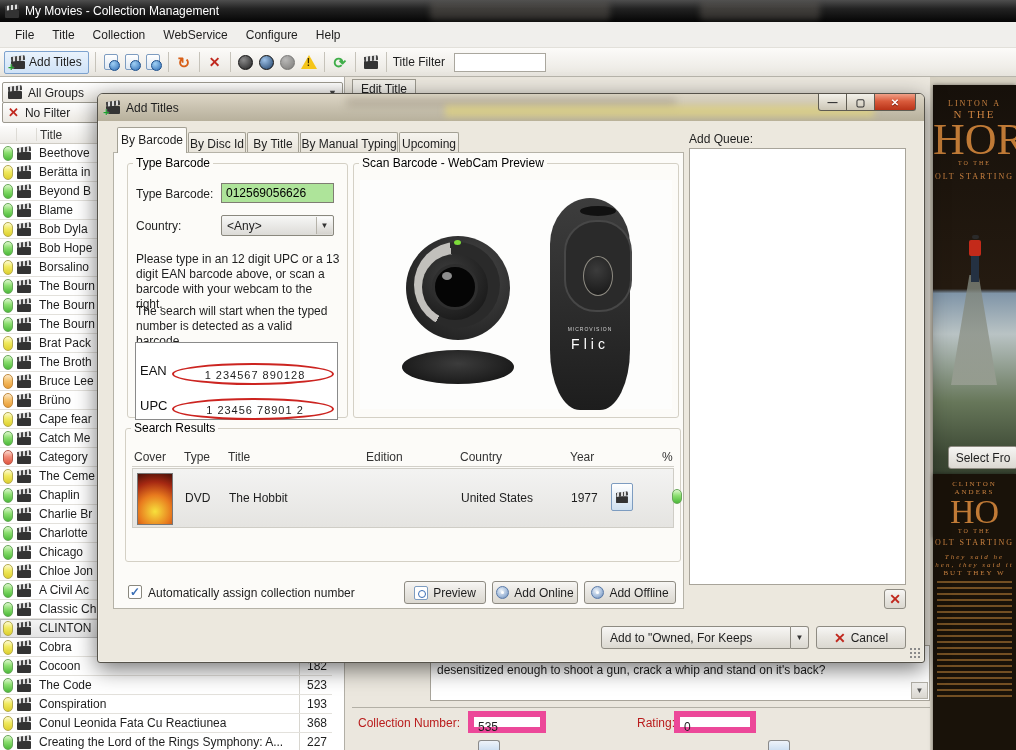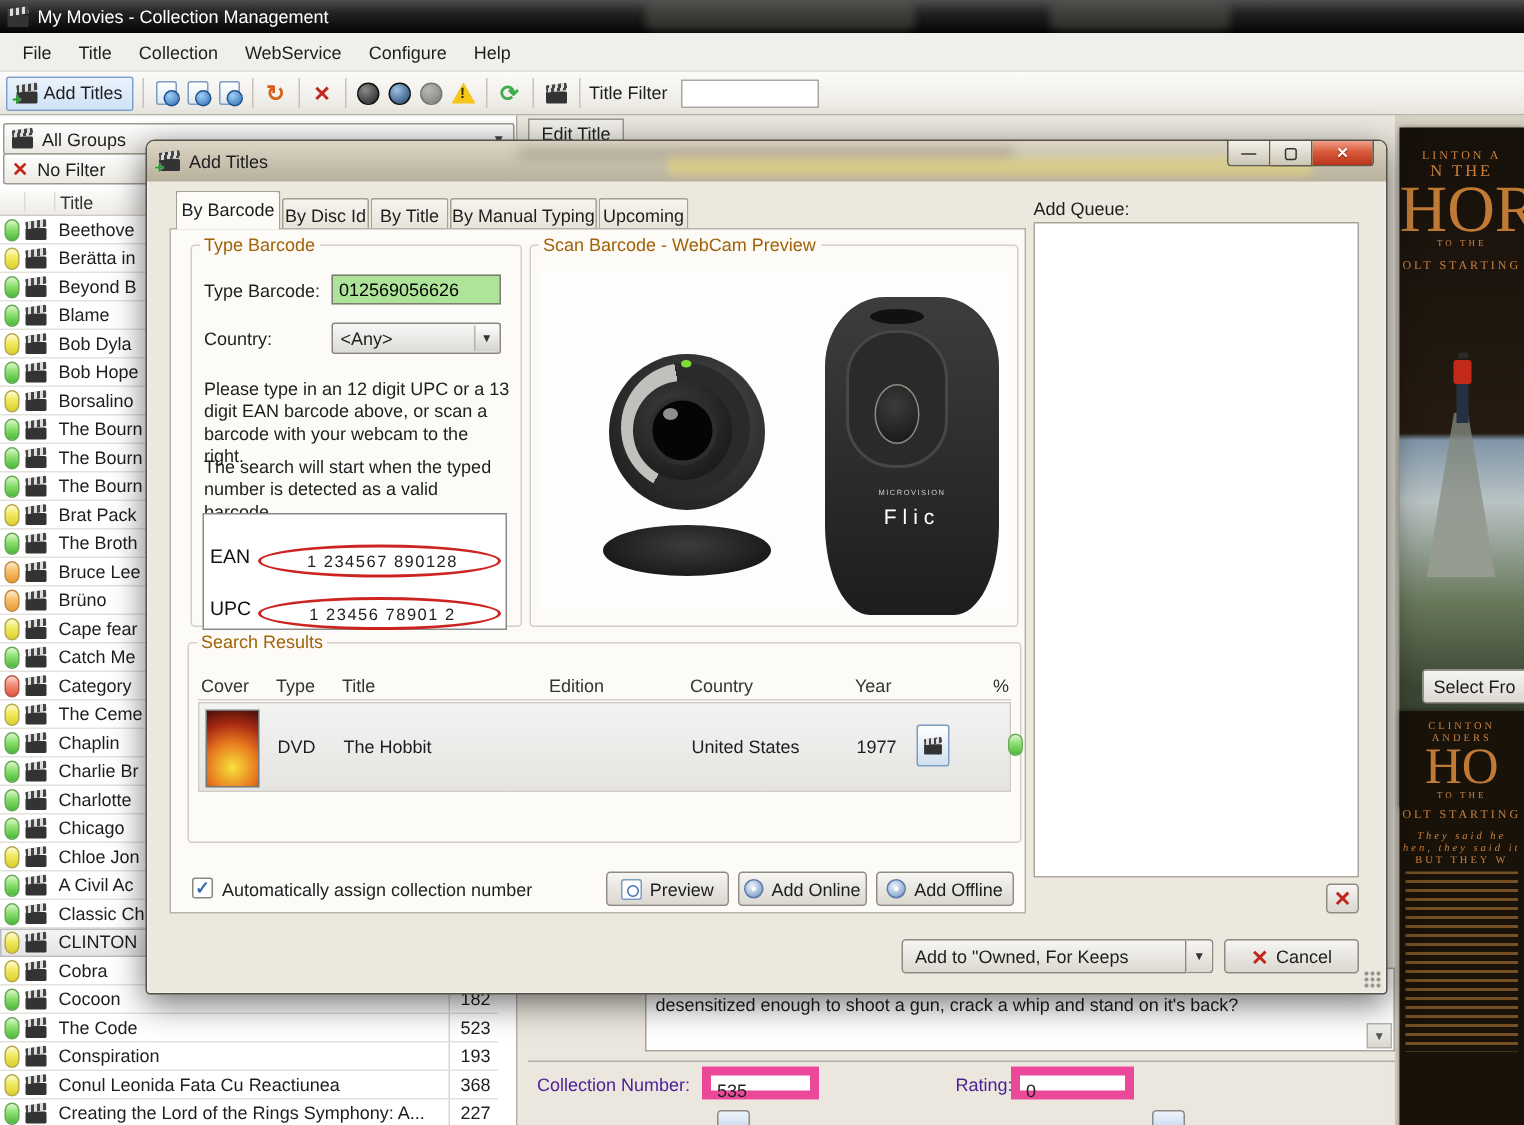--- a/index.html
+++ b/index.html
@@ -68,21 +68,21 @@
     background:#f1efe9; border:1px solid #9c998f; border-bottom:none; text-align:center; padding-top:2px; color:#222; }
   .center-bg { position:absolute; left:345px; top:77px; width:585px; height:673px; background:#ebe7de; z-index:1; }
 
   
   .plot-box { position:absolute; left:430px; top:645px; width:500px; height:56px; background:#fff;
     border:1px solid #a8a49a; z-index:2; line-height:15px; padding:2px 22px 2px 6px; overflow:hidden; }
   .plot-scroll { position:absolute; right:1px; bottom:1px; width:17px; height:17px;
     background:linear-gradient(180deg,#f4f3f1,#d9d6cf); border:1px solid #b5b2a9; font-size:8px; color:#555;
     display:flex; align-items:center; justify-content:center; }
   .detail-sep { position:absolute; left:352px; top:707px; width:578px; height:1px; background:#b3b0a6; z-index:2; }
-  .fieldlbl { position:absolute; z-index:2; color:#4c1d95; }
+  .fieldlbl { position:absolute; z-index:2; color:#b91c1c; }
   .fieldbox { position:absolute; height:22px; background:#fff; border:6px solid #ec4899; z-index:2; padding:3px 4px; }
   .cutbtn { position:absolute; top:740px; width:22px; height:10px; border:1px solid #8a8a8a; border-bottom:none;
     border-radius:3px 3px 0 0; background:linear-gradient(180deg,#eef3fa,#cfe0f2); z-index:2; }
 
   
   .rightpanel { position:absolute; left:930px; top:77px; width:86px; height:673px; background:#d6d0c1; z-index:2; }
   .cover { position:absolute; left:3px; width:83px; overflow:hidden; box-shadow:0 0 4px rgba(0,0,0,.5); }
   .cover.front { top:8px; height:453px; background:linear-gradient(180deg,#16100a 0%,#241a10 44%,#241a10 45%,#8095a8 46%,#b9c3c4 55%,#67775a 70%,#3c4834 82%,#2c3626 100%); }
   .cover .otext { color:#c8803f; text-align:center; font-family:"Liberation Serif", serif; letter-spacing:2px; }
   .cover .big { font-size:44px; line-height:40px; letter-spacing:0; color:#c07a36; }
@@ -118,21 +118,21 @@
   .wbtn.max { width:27px; border-left:none; border-right:none; }
   .wbtn.close { width:42px; border-radius:0 0 3px 0; color:#fff; text-shadow:0 1px 1px #7a1405;
     background:linear-gradient(180deg,#f0a088 0%,#d95b3c 45%,#b93318 100%); }
 
   .tab { position:absolute; background:linear-gradient(180deg,#f6f4ef,#e7e3d9); border:1px solid #a3a094;
     border-bottom:none; border-radius:2px 2px 0 0; text-align:center; padding-top:4px; }
   .tab.active { background:#fcfbf8; z-index:6; padding-top:5px; }
   .tabpage { position:absolute; left:15px; top:58px; width:571px; height:457px; background:#fcfbf8; border:1px solid #b5b2a7; z-index:5; }
 
   fieldset.grp { position:absolute; border:1px solid #d4d0c5; border-radius:3px; padding:0; }
-  fieldset.grp legend { margin-left:5px; padding:0 3px; color:#a16207; }
+  fieldset.grp legend { margin-left:5px; padding:0 3px; color:#000000; }
 
   .frm-label { position:absolute; }
   .txt-input { position:absolute; height:20px; border:1px solid #7f7d73; padding:2px 4px; font:12px "Liberation Sans",sans-serif; }
   .txt-green { background:#aee49a; }
   .combo { position:absolute; height:21px; background:linear-gradient(180deg,#f7f7f6,#dcdbd7); border:1px solid #8a887e; border-radius:2px;
     display:flex; align-items:center; padding-left:5px; }
   .combo .dd { position:absolute; right:1px; top:1px; bottom:1px; width:16px; border-left:1px solid #b5b2a9;
     background:linear-gradient(180deg,#fdfdfd,#d5d3ce); display:flex; align-items:center; justify-content:center; font-size:8px; color:#333; }
   .help { position:absolute; line-height:15px; width:206px; }
 
@@ -150,21 +150,21 @@
   .cam .base { position:absolute; left:8px; top:122px; width:112px; height:34px; background:radial-gradient(ellipse at 50% 40%,#3c3c3c,#0e0e0e); border-radius:50%; }
   .cam .head { position:absolute; left:12px; top:8px; width:104px; height:104px; border-radius:50%;
     background:radial-gradient(circle at 62% 38%,#4a4a4a,#161616); }
   .cam .ring { position:absolute; left:20px; top:14px; width:86px; height:86px; border-radius:50%;
     background:conic-gradient(from 210deg,#c2c0bc 0 140deg,#2a2a2a 140deg 360deg); }
   .cam .lens1 { position:absolute; left:28px; top:26px; width:66px; height:66px; border-radius:50%; background:radial-gradient(circle at 40% 35%,#3f3f3f,#101010); }
   .cam .lens2 { position:absolute; left:38px; top:36px; width:46px; height:46px; border-radius:50%; background:#050505; border:3px solid #2e2e2e; }
   .cam .glint { position:absolute; left:48px; top:44px; width:10px; height:8px; border-radius:50%; background:rgba(255,255,255,.55); }
   .cam .led { position:absolute; left:60px; top:12px; width:7px; height:5px; border-radius:50%; background:#7ddc3a; }
   
-  .flic { position:absolute; left:190px; top:18px; width:116px; height:212px;
+  .flic { position:absolute; left:190px; top:18px; width:80px; height:212px;
     background:linear-gradient(180deg,#3d3d3d,#1d1d1d); border-radius:40px 40px 30px 30px / 46px 46px 60px 60px; }
   .flic .top { position:absolute; left:30px; top:8px; width:36px; height:10px; border-radius:50%; background:#111; }
   .flic .panel { position:absolute; left:14px; top:22px; width:68px; height:92px; border-radius:32px; background:#2a2a2a; border:2px solid #474747; }
   .flic .btn { position:absolute; left:33px; top:58px; width:30px; height:40px; border-radius:50%; background:radial-gradient(circle at 45% 35%,#3c3c3c,#141414); }
   .flic .brand { position:absolute; left:0; top:128px; width:100%; text-align:center; color:#cfcfcf; font-size:5px; letter-spacing:1px; }
   .flic .model { position:absolute; left:0; top:138px; width:100%; text-align:center; color:#fff; font-size:14px; letter-spacing:4px; }
 
   .res-head { position:absolute; left:6px; top:12px; right:6px; height:20px; border-bottom:1px solid #d2d0c9; }
   .res-head span { position:absolute; top:3px; color:#333; }
   .res-row { position:absolute; left:6px; top:33px; right:6px; height:60px;

